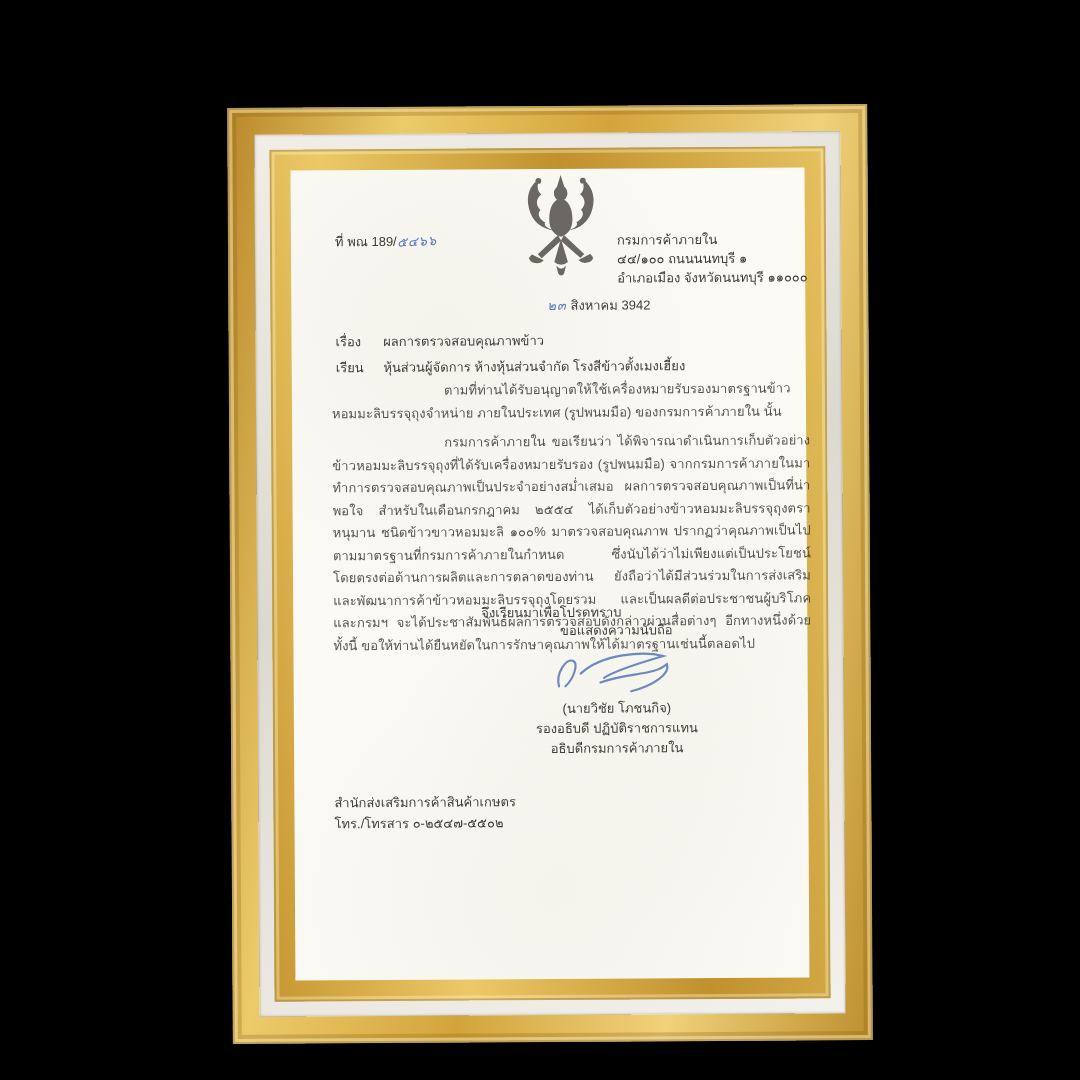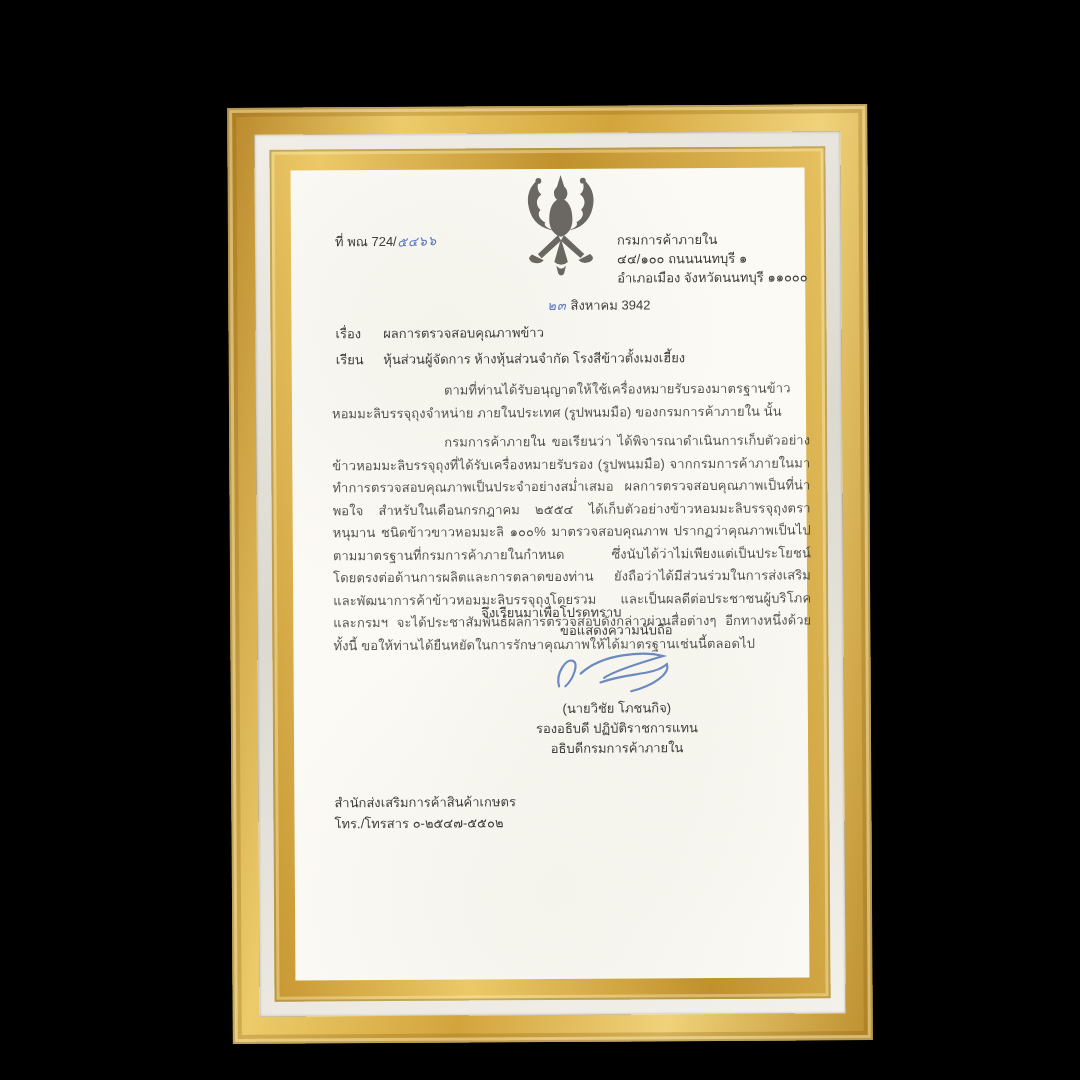--- a/index.html
+++ b/index.html
@@ -35,21 +35,21 @@
       #fbfaf4;
     color:#3f3d39;font-size:13px;line-height:20px;
   }
   .abs{position:absolute;}
   .garuda{left:212px;top:2px;width:116px;height:126px;}
   .ref-line{left:44px;top:62px;white-space:nowrap;}
   .hand{color:#5b79bb;font-style:italic;display:inline-block;transform:rotate(-2deg);letter-spacing:1px;}
   .addr{left:326px;top:62px;line-height:19px;white-space:nowrap;}
   .date-line{left:256px;top:127px;white-space:nowrap;}
   .subject-row{left:44px;top:154px;white-space:nowrap;}
-  .subject-row .lbl, .to-row .lbl{display:inline-block;width:44px;}
+  .subject-row .lbl, .to-row .lbl{display:inline-block;width:44px;margin-top:8px;}
   .to-row{left:44px;top:180px;white-space:nowrap;}
   .para{left:40px;width:478px;text-align:justify;text-indent:112px;line-height:22.5px;letter-spacing:.1px;}
   .para1{top:210px;}
   .para2{top:262px;}
   .closing-line{left:152px;top:434px;margin-left:36px;}
   .closing-block{left:228px;top:452px;width:190px;text-align:center;}
   .sig-svg{width:150px;height:54px;margin:4px auto 0;display:block;}
   .signer{line-height:20px;}
   .footer{left:40px;top:622px;line-height:21px;}
   .faded{opacity:.88;}
@@ -75,21 +75,21 @@
               <path d="M57 66 L36 86 L40 90 L60 72 Z"></path>
               <path d="M63 66 L84 86 L80 90 L60 72 Z"></path>
               <path d="M30 86 q-6 4 0 8 q8 3 12 -2 z"></path>
               <path d="M90 86 q6 4 0 8 q-8 3 -12 -2 z"></path>
               <path d="M60 70 L53 94 Q60 100 67 94 Z"></path>
               <path d="M55 98 q5 6 10 0 l-2 8 q-3 4 -6 0 Z"></path>
             </g>
           </svg>
 
           <div class="abs ref-line">
-            <span>ที่ พณ 724/</span><span class="hand">๕๔๖๖</span>
+            <span>ที่ พณ 189/</span><span class="hand">๕๔๖๖</span>
           </div>
 
           <div class="abs addr">
             <div>กรมการค้าภายใน</div>
             <div>๔๔/๑๐๐ ถนนนนทบุรี ๑</div>
             <div>อำเภอเมือง จังหวัดนนทบุรี ๑๑๐๐๐</div>
           </div>
 
           <div class="abs date-line">
             <span class="hand">๒๓</span><span> สิงหาคม 3942</span>

